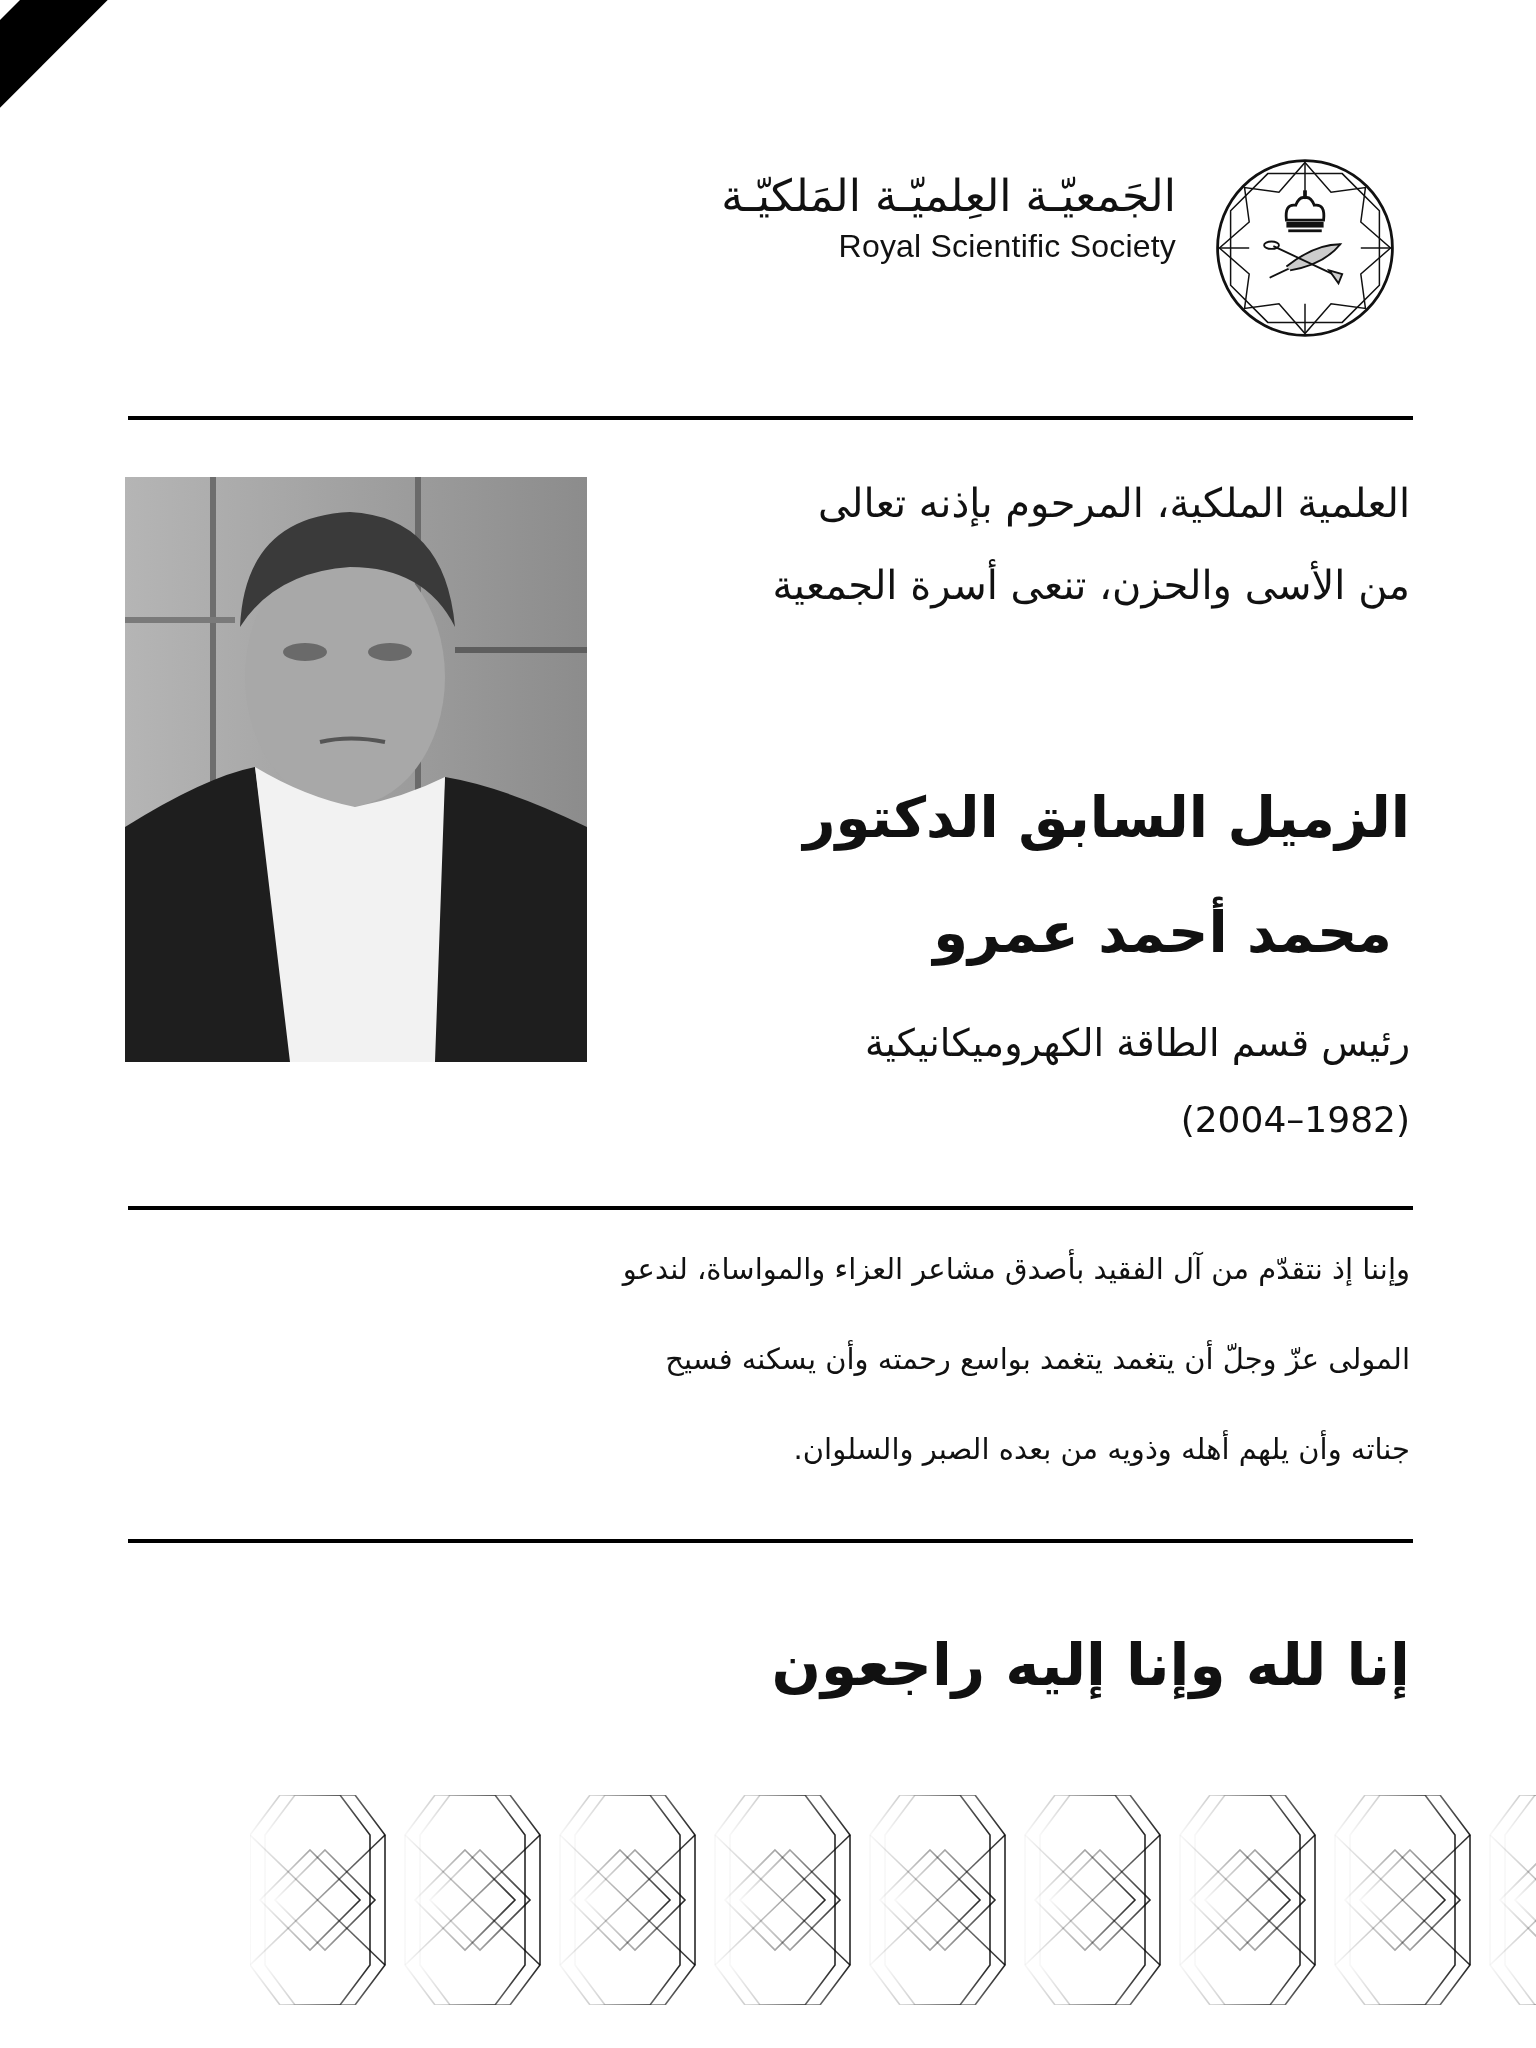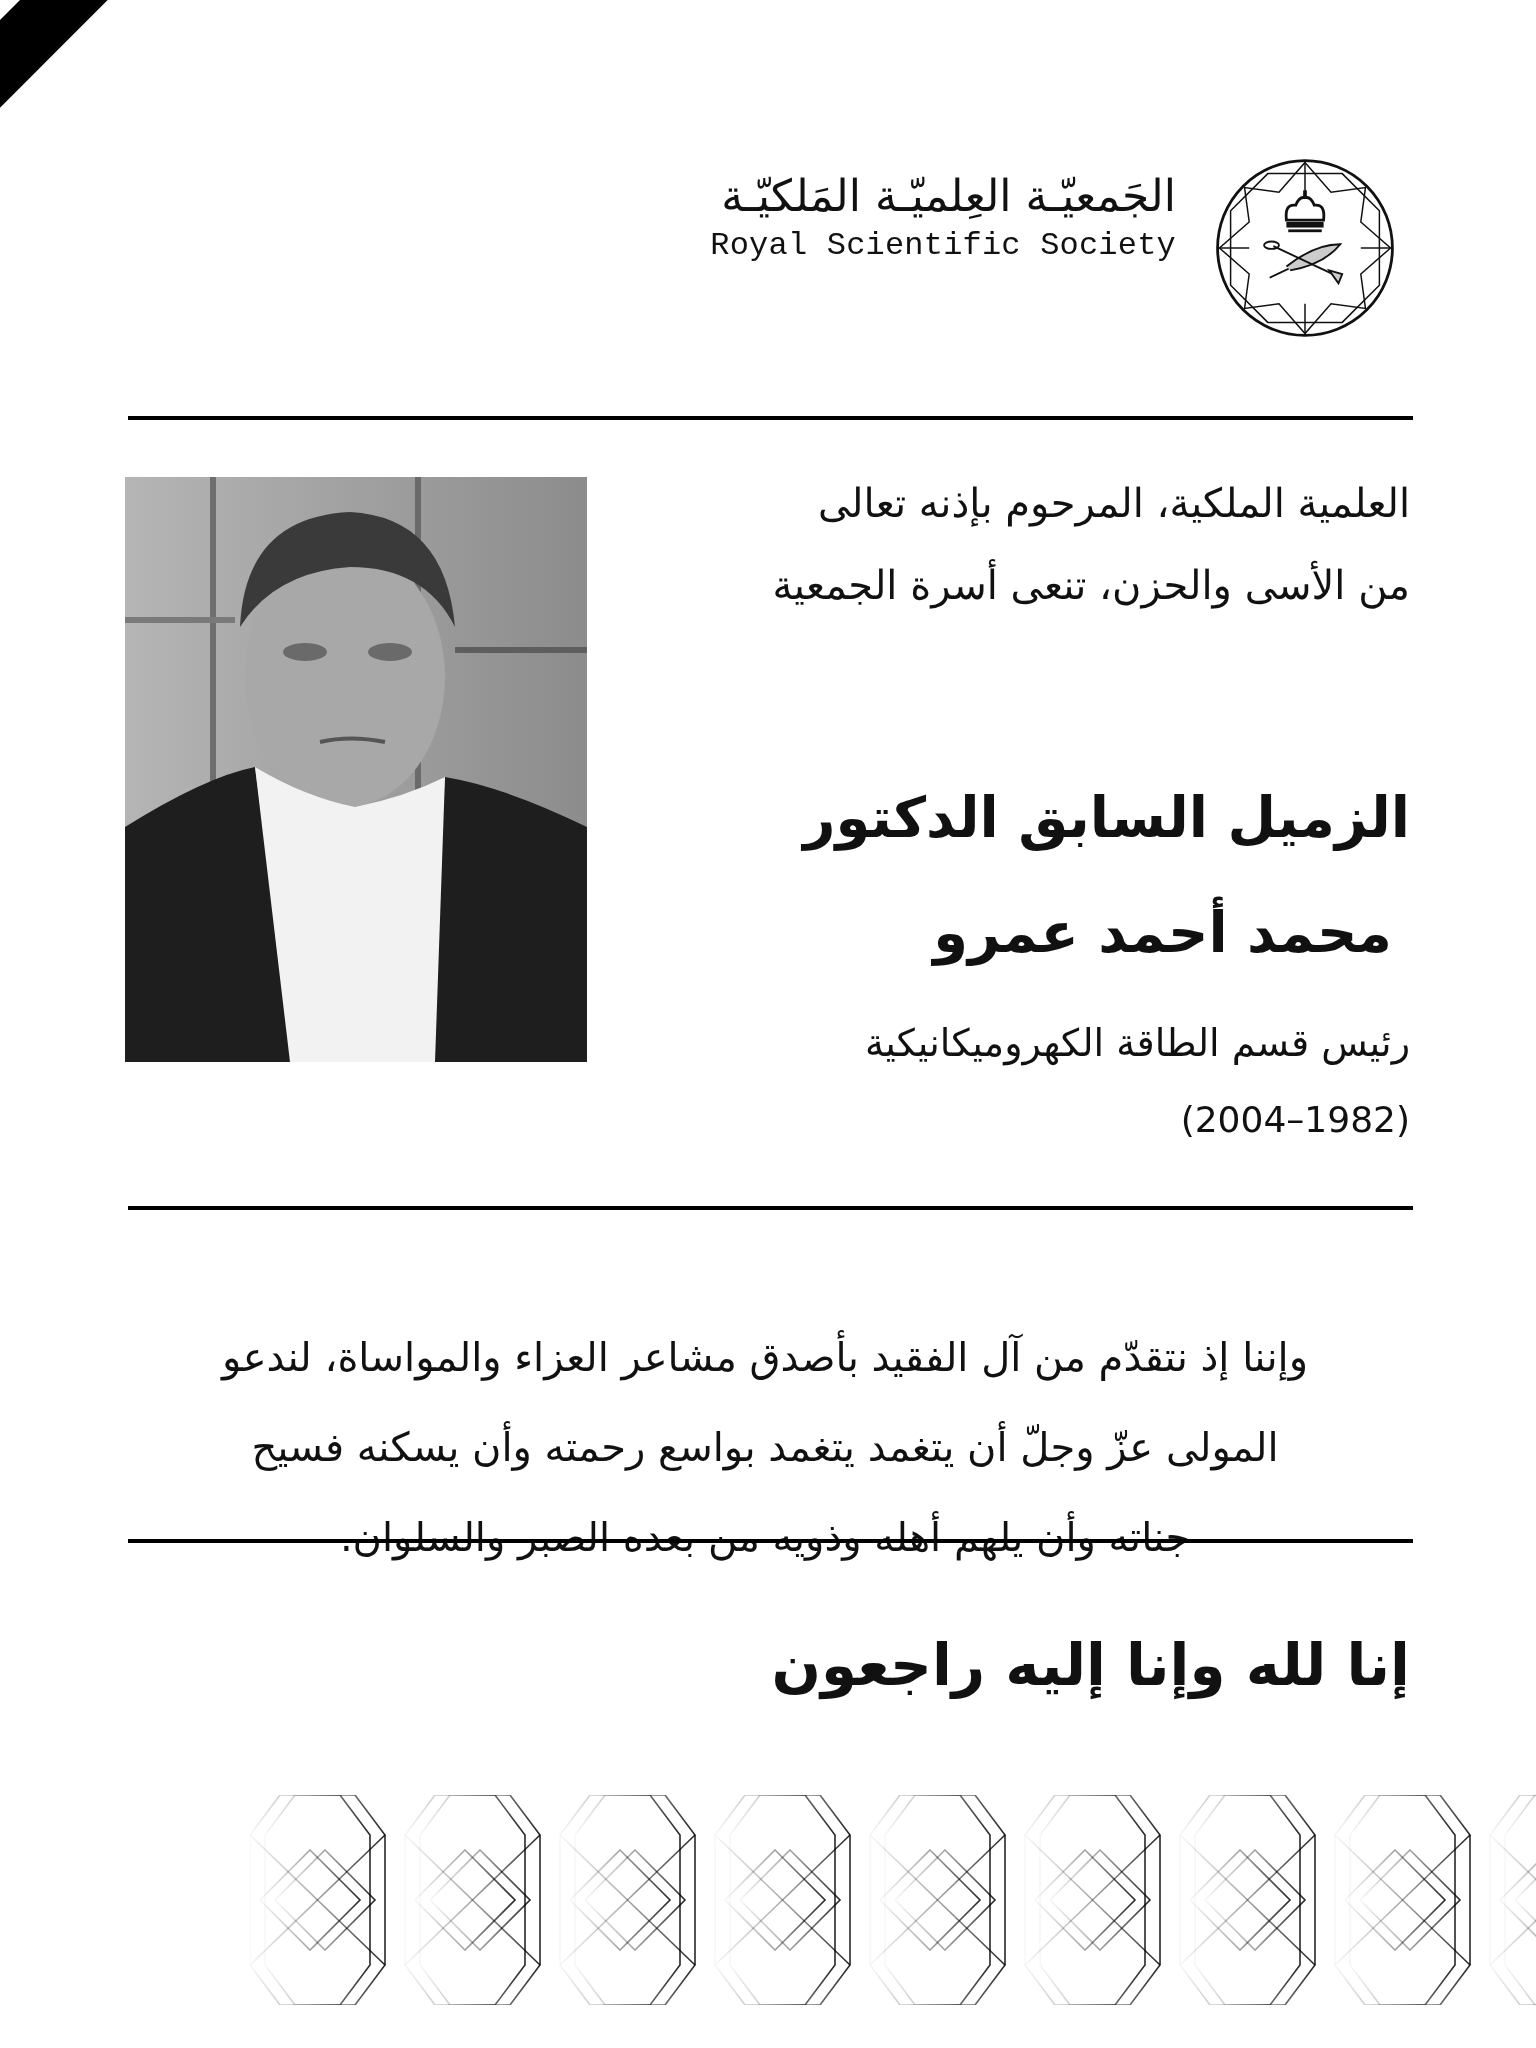--- a/index.html
+++ b/index.html
@@ -14,21 +14,21 @@
     }
     .logo-block {
       position: absolute; right: 360px; top: 168px;
       text-align: right;
     }
     .logo-ar {
       direction: rtl; font-family: "DejaVu Serif", serif;
       font-size: 44px; line-height: 56px; color: #111;
     }
     .logo-en {
-      font-family: Liberation Mono, monospace; font-size: 32px;
+      font-family: Liberation Sans, sans-serif; font-size: 32px;
       line-height: 44px; color: #111; letter-spacing: 0.2px;
     }
     .emblem {
       position: absolute; left: 1212px; top: 155px; width: 186px; height: 186px;
     }
     .divider {
       position: absolute; left: 128px; width: 1285px; height: 4px; background: #000;
     }
     .photo {
       position: absolute; left: 125px; top: 477px; width: 462px; height: 585px;
@@ -43,21 +43,21 @@
     .title {
       top: 760px; width: 720px; font-size: 56px; line-height: 115px; font-weight: bold;
     }
     .position {
       top: 1010px; width: 720px; font-size: 38px; line-height: 66px;
     }
     .years {
       top: 1090px; width: 720px; font-size: 36px; line-height: 60px; direction: ltr; 
     }
     .condolence {
-      top: 1312px; width: 1290px; font-size: 40px; line-height: 90px; text-align: center;
+      top: 1224px; width: 1290px; font-size: 29px; line-height: 90px;
     }
     .closing {
       top: 1620px; width: 1000px; font-size: 58px; line-height: 90px; font-weight: bold;
     }
     .pattern {
       position: absolute; left: 250px; top: 1795px; width: 1286px; height: 210px;
     }
   </style>
 </head>
 <body>

